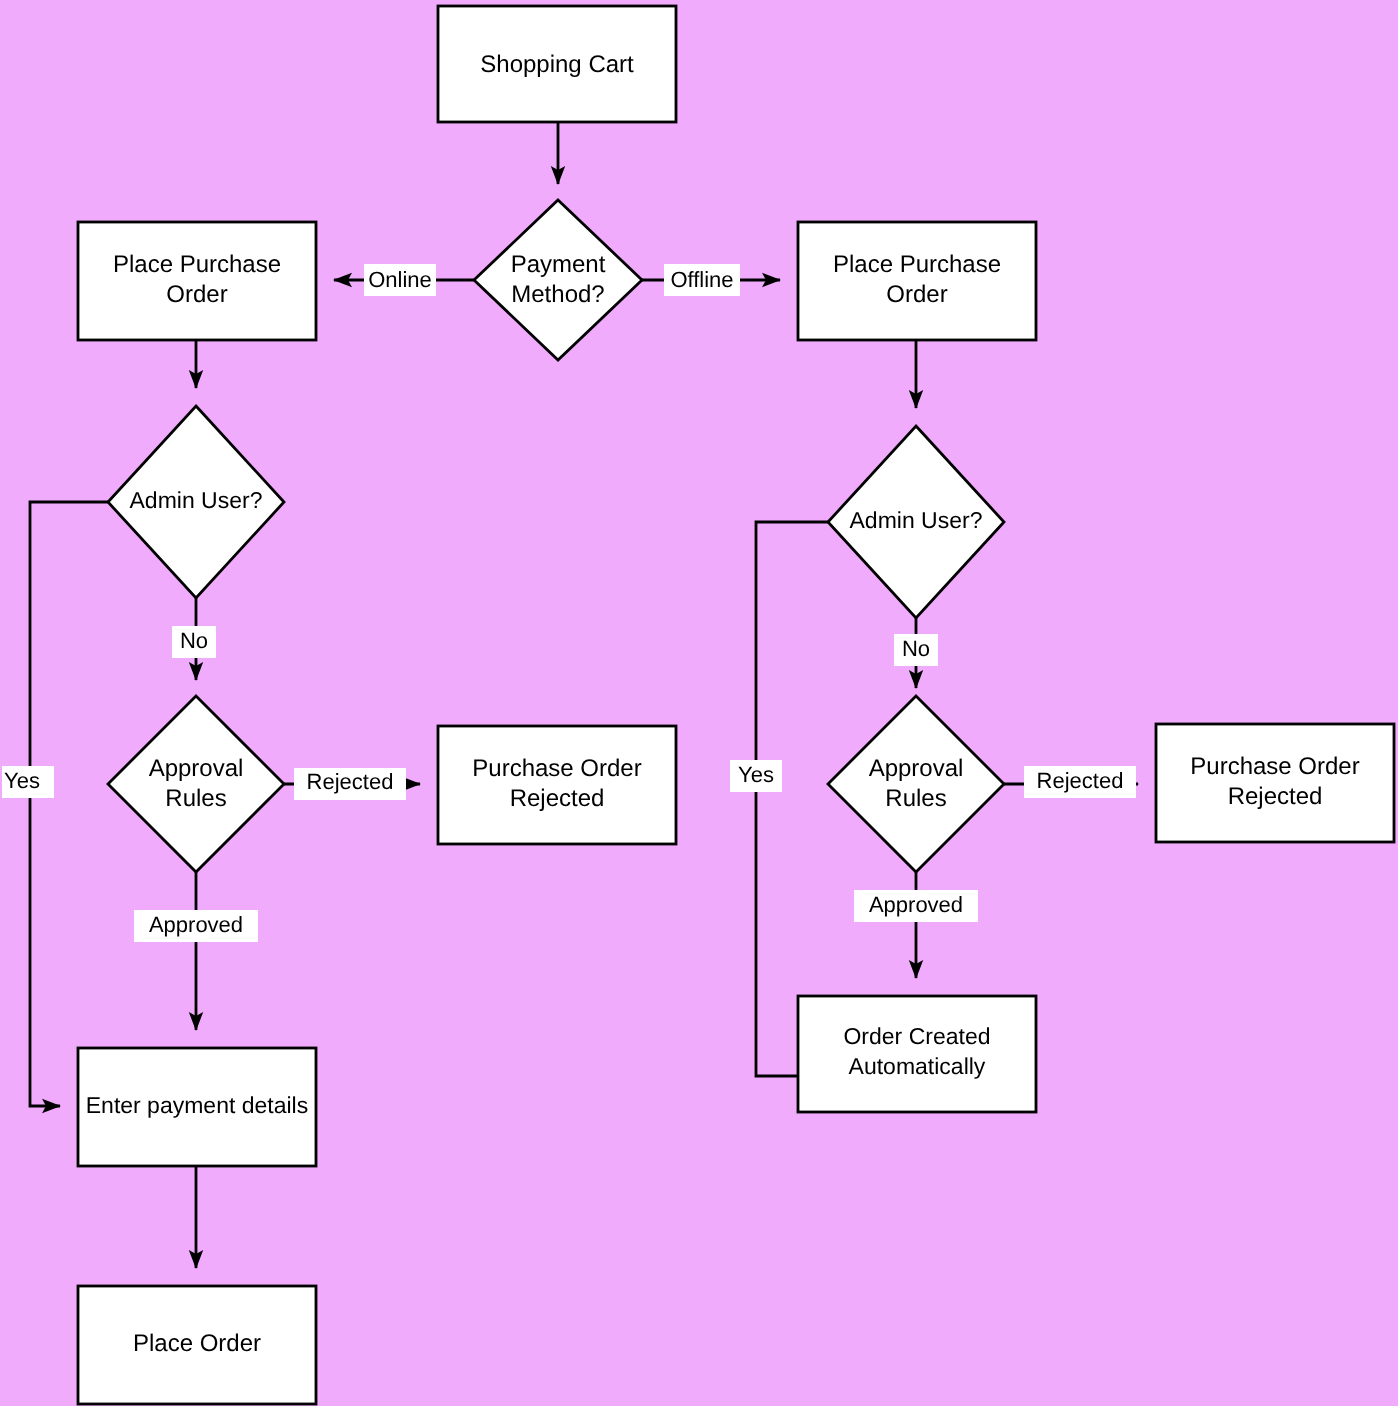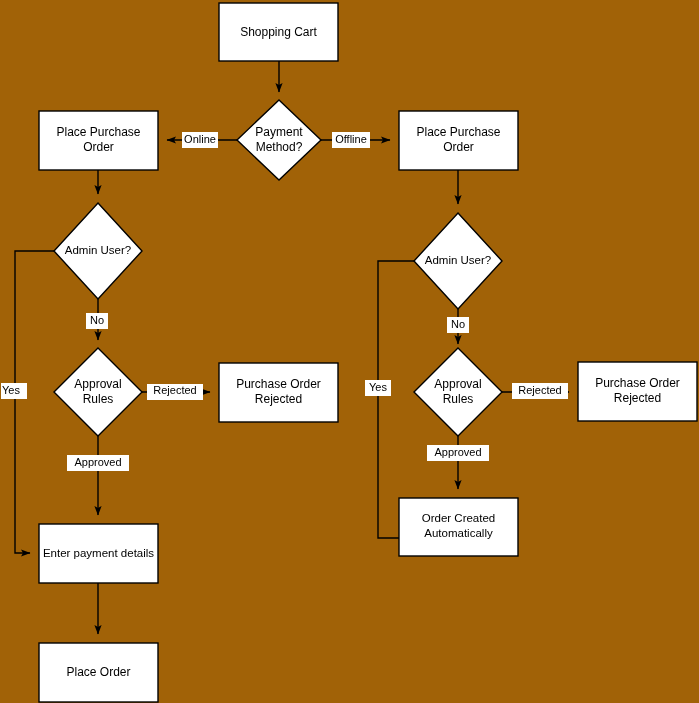--- a/index.html
+++ b/index.html
@@ -8,21 +8,21 @@
     padding: 0;
     background: #ffffff;
   }
   body {
     font-family: "Liberation Sans", sans-serif;
   }
   #canvas {
     position: relative;
     width: 699px;
     height: 703px;
-    background: #a16207;
+    background: #f0abfc;
     overflow: hidden;
   }
   #diagram-svg {
     position: absolute;
     top: 0;
     left: 0;
     width: 699px;
     height: 703px;
   }
   .node-shape {

